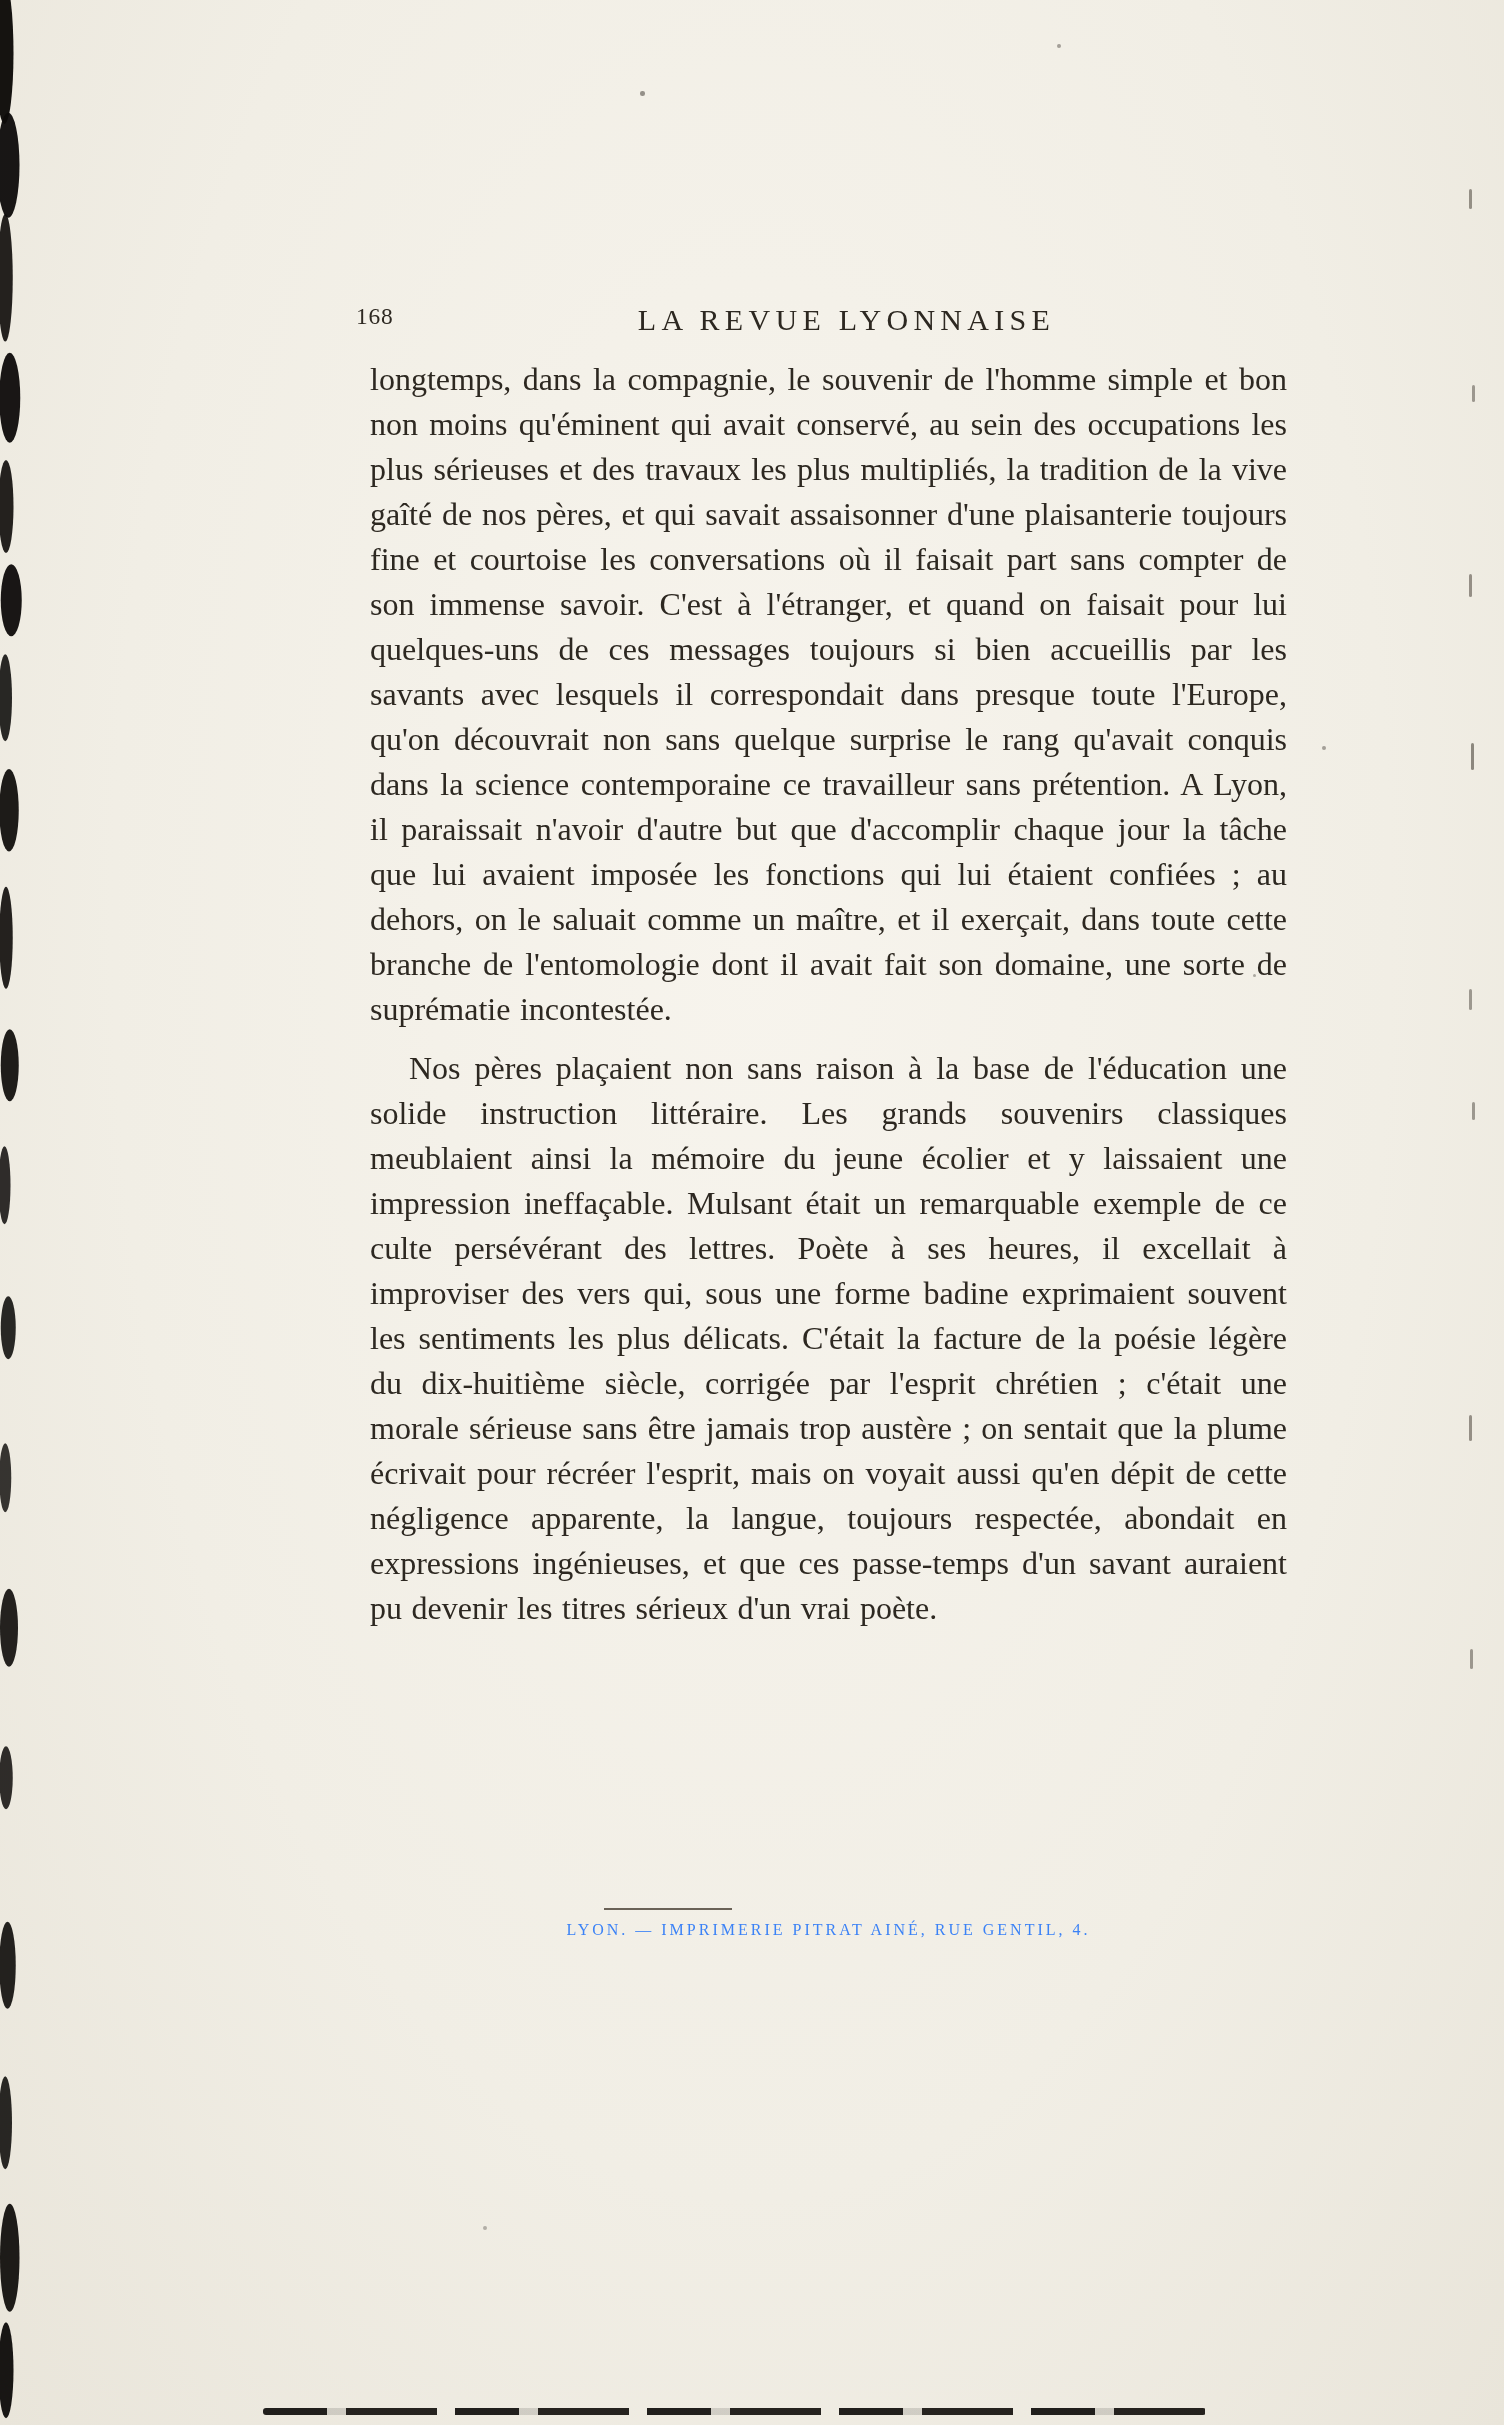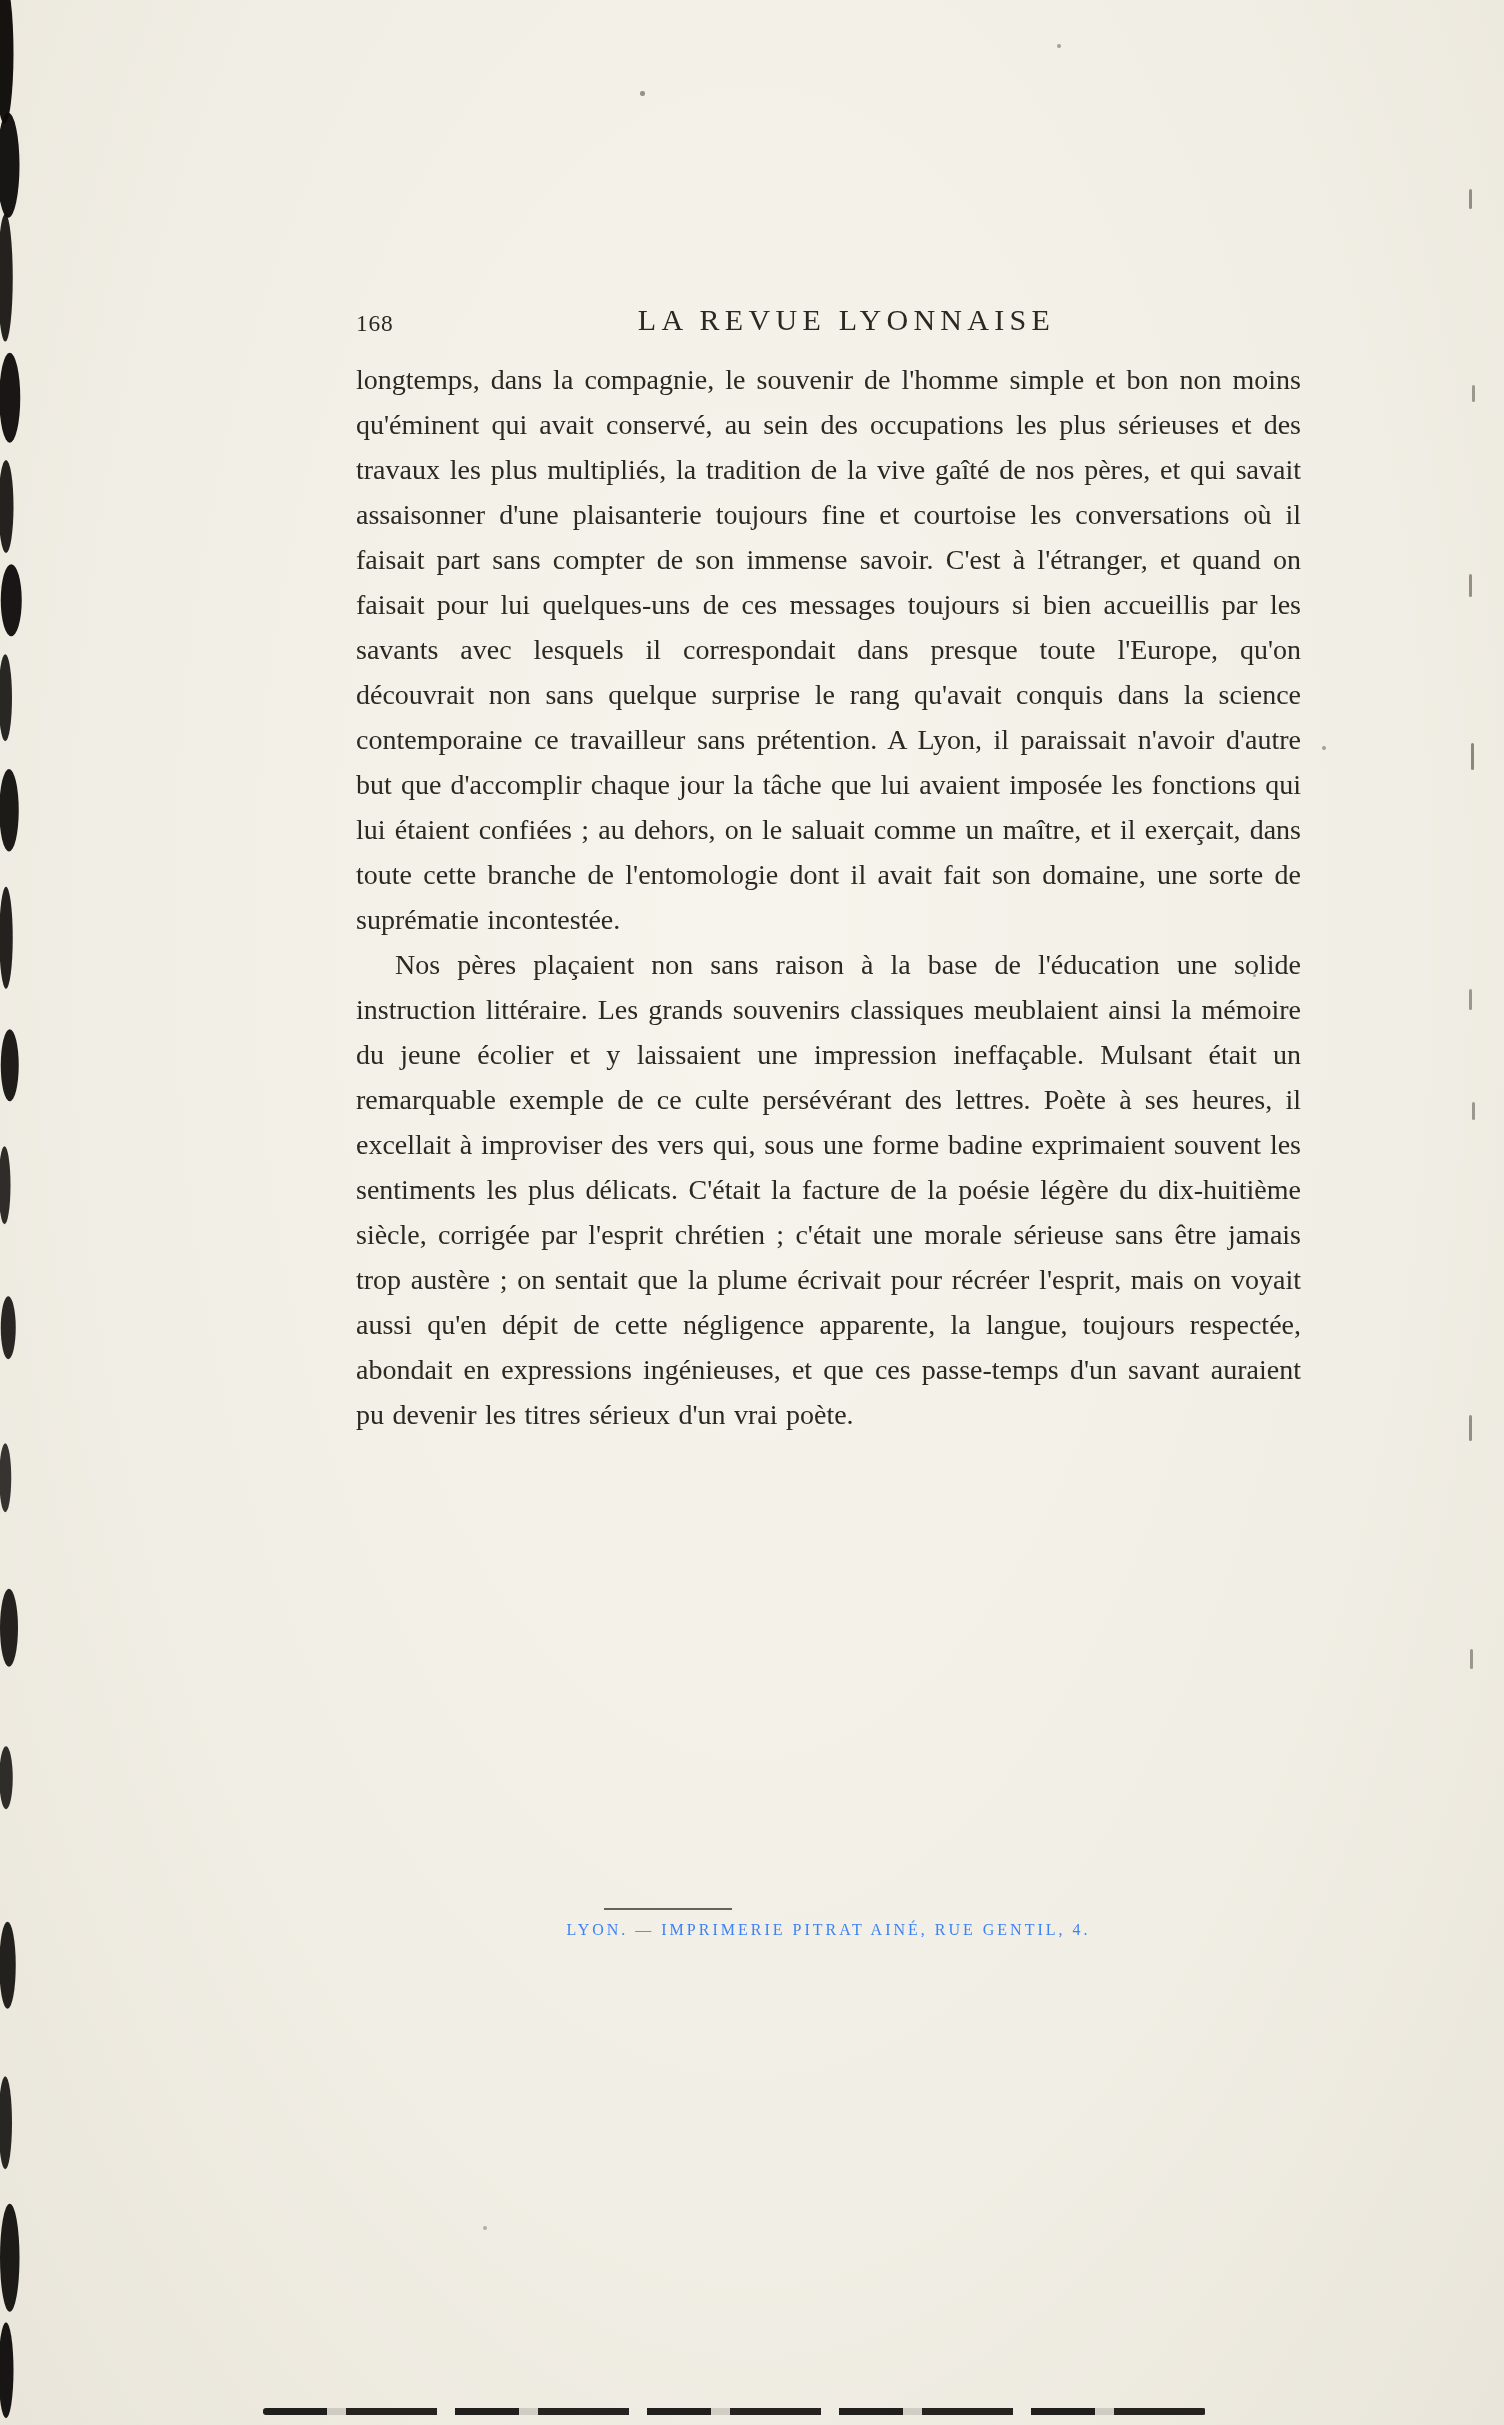--- a/index.html
+++ b/index.html
@@ -18,41 +18,41 @@
 
   
   .page-body {
     position: absolute;
     left: 356px;
     top: 303px;
     width: 945px;
   }
   .running-head {
     display: flex;
-    align-items: flex-end;
+    align-items: flex-start;
     margin-bottom: 19.6px;
     gap: 36px;
   }
   .page-number {
     font-size: 23.4px;
     letter-spacing: 0.8px;
     width: 143px;
     flex: 0 0 auto;
   }
   .head-title {
     flex: 1 1 auto;
     text-align: center;
     font-size: 30px;
     letter-spacing: 5.3px;
     padding-right: 143px;
     white-space: nowrap;
   }
   .body-text p {
-    margin: 0;
-    font-size: 28px;
+    margin: 14px;
+    font-size: 32px;
     line-height: 45px;
     text-align: justify;
     word-spacing: 1.5px;
   }
   .body-text p.indented {
     text-indent: 39px;
   }
 
   
   .imprint-rule {

